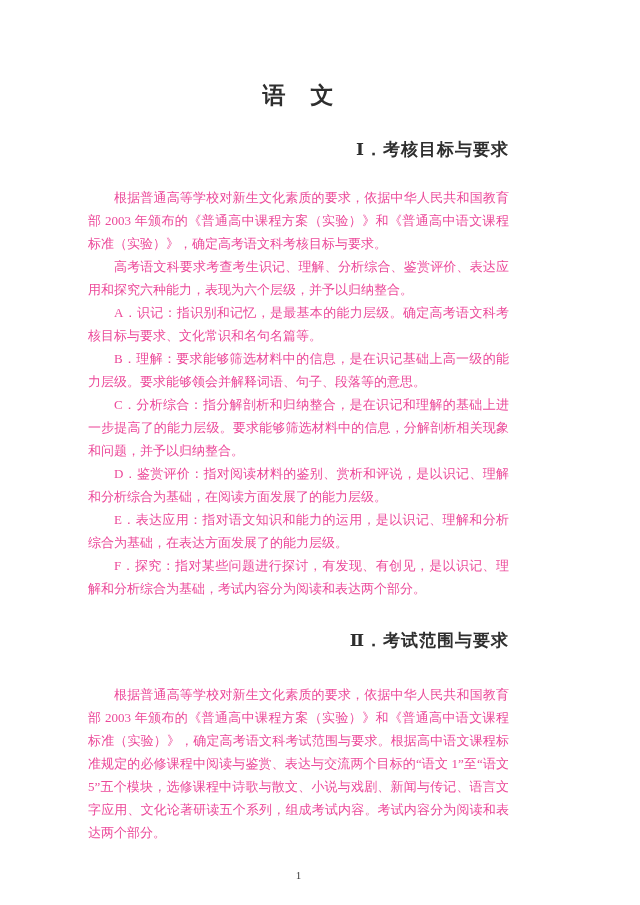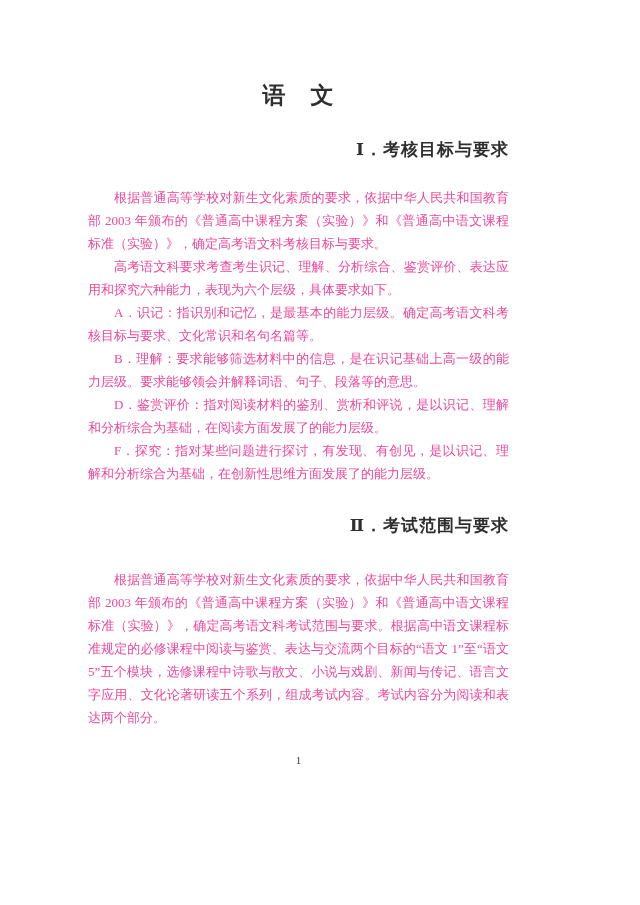--- a/index.html
+++ b/index.html
@@ -58,25 +58,27 @@
 <body>
 
 <div class="page">
 
   <h1 class="doc-title">语　文</h1>
 
   <h2 class="section-heading">Ⅰ．考核目标与要求</h2>
 
   <div class="section-body">
     <p>根据普通高等学校对新生文化素质的要求，依据中华人民共和国教育部 2003 年颁布的《普通高中课程方案（实验）》和《普通高中语文课程标准（实验）》，确定高考语文科考核目标与要求。</p>
-    <p>高考语文科要求考查考生识记、理解、分析综合、鉴赏评价、表达应用和探究六种能力，表现为六个层级，具体要求如下。</p>
+    <p>高考语文科要求考查考生识记、理解、分析综合、鉴赏评价、表达应用和探究六种能力，表现为六个层级，并予以归纳整合。</p>
     <p>A．识记：指识别和记忆，是最基本的能力层级。确定高考语文科考核目标与要求、文化常识和名句名篇等。</p>
     <p>B．理解：要求能够筛选材料中的信息，是在识记基础上高一级的能力层级。要求能够领会并解释词语、句子、段落等的意思。</p>
+    <p>C．分析综合：指分解剖析和归纳整合，是在识记和理解的基础上进一步提高了的能力层级。要求能够筛选材料中的信息，分解剖析相关现象和问题，并予以归纳整合。</p>
     <p>D．鉴赏评价：指对阅读材料的鉴别、赏析和评说，是以识记、理解和分析综合为基础，在阅读方面发展了的能力层级。</p>
-    <p>F．探究：指对某些问题进行探讨，有发现、有创见，是以识记、理解和分析综合为基础，在创新性思维方面发展了的能力层级。</p>
+    <p>E．表达应用：指对语文知识和能力的运用，是以识记、理解和分析综合为基础，在表达方面发展了的能力层级。</p>
+    <p>F．探究：指对某些问题进行探讨，有发现、有创见，是以识记、理解和分析综合为基础，考试内容分为阅读和表达两个部分。</p>
   </div>
 
   <h2 class="section-heading second">Ⅱ．考试范围与要求</h2>
 
   <div class="section-body">
     <p>根据普通高等学校对新生文化素质的要求，依据中华人民共和国教育部 2003 年颁布的《普通高中课程方案（实验）》和《普通高中语文课程标准（实验）》，确定高考语文科考试范围与要求。根据高中语文课程标准规定的必修课程中阅读与鉴赏、表达与交流两个目标的“语文 1”至“语文 5”五个模块，选修课程中诗歌与散文、小说与戏剧、新闻与传记、语言文字应用、文化论著研读五个系列，组成考试内容。考试内容分为阅读和表达两个部分。</p>
   </div>
 
   <div class="page-number">1</div>
 

